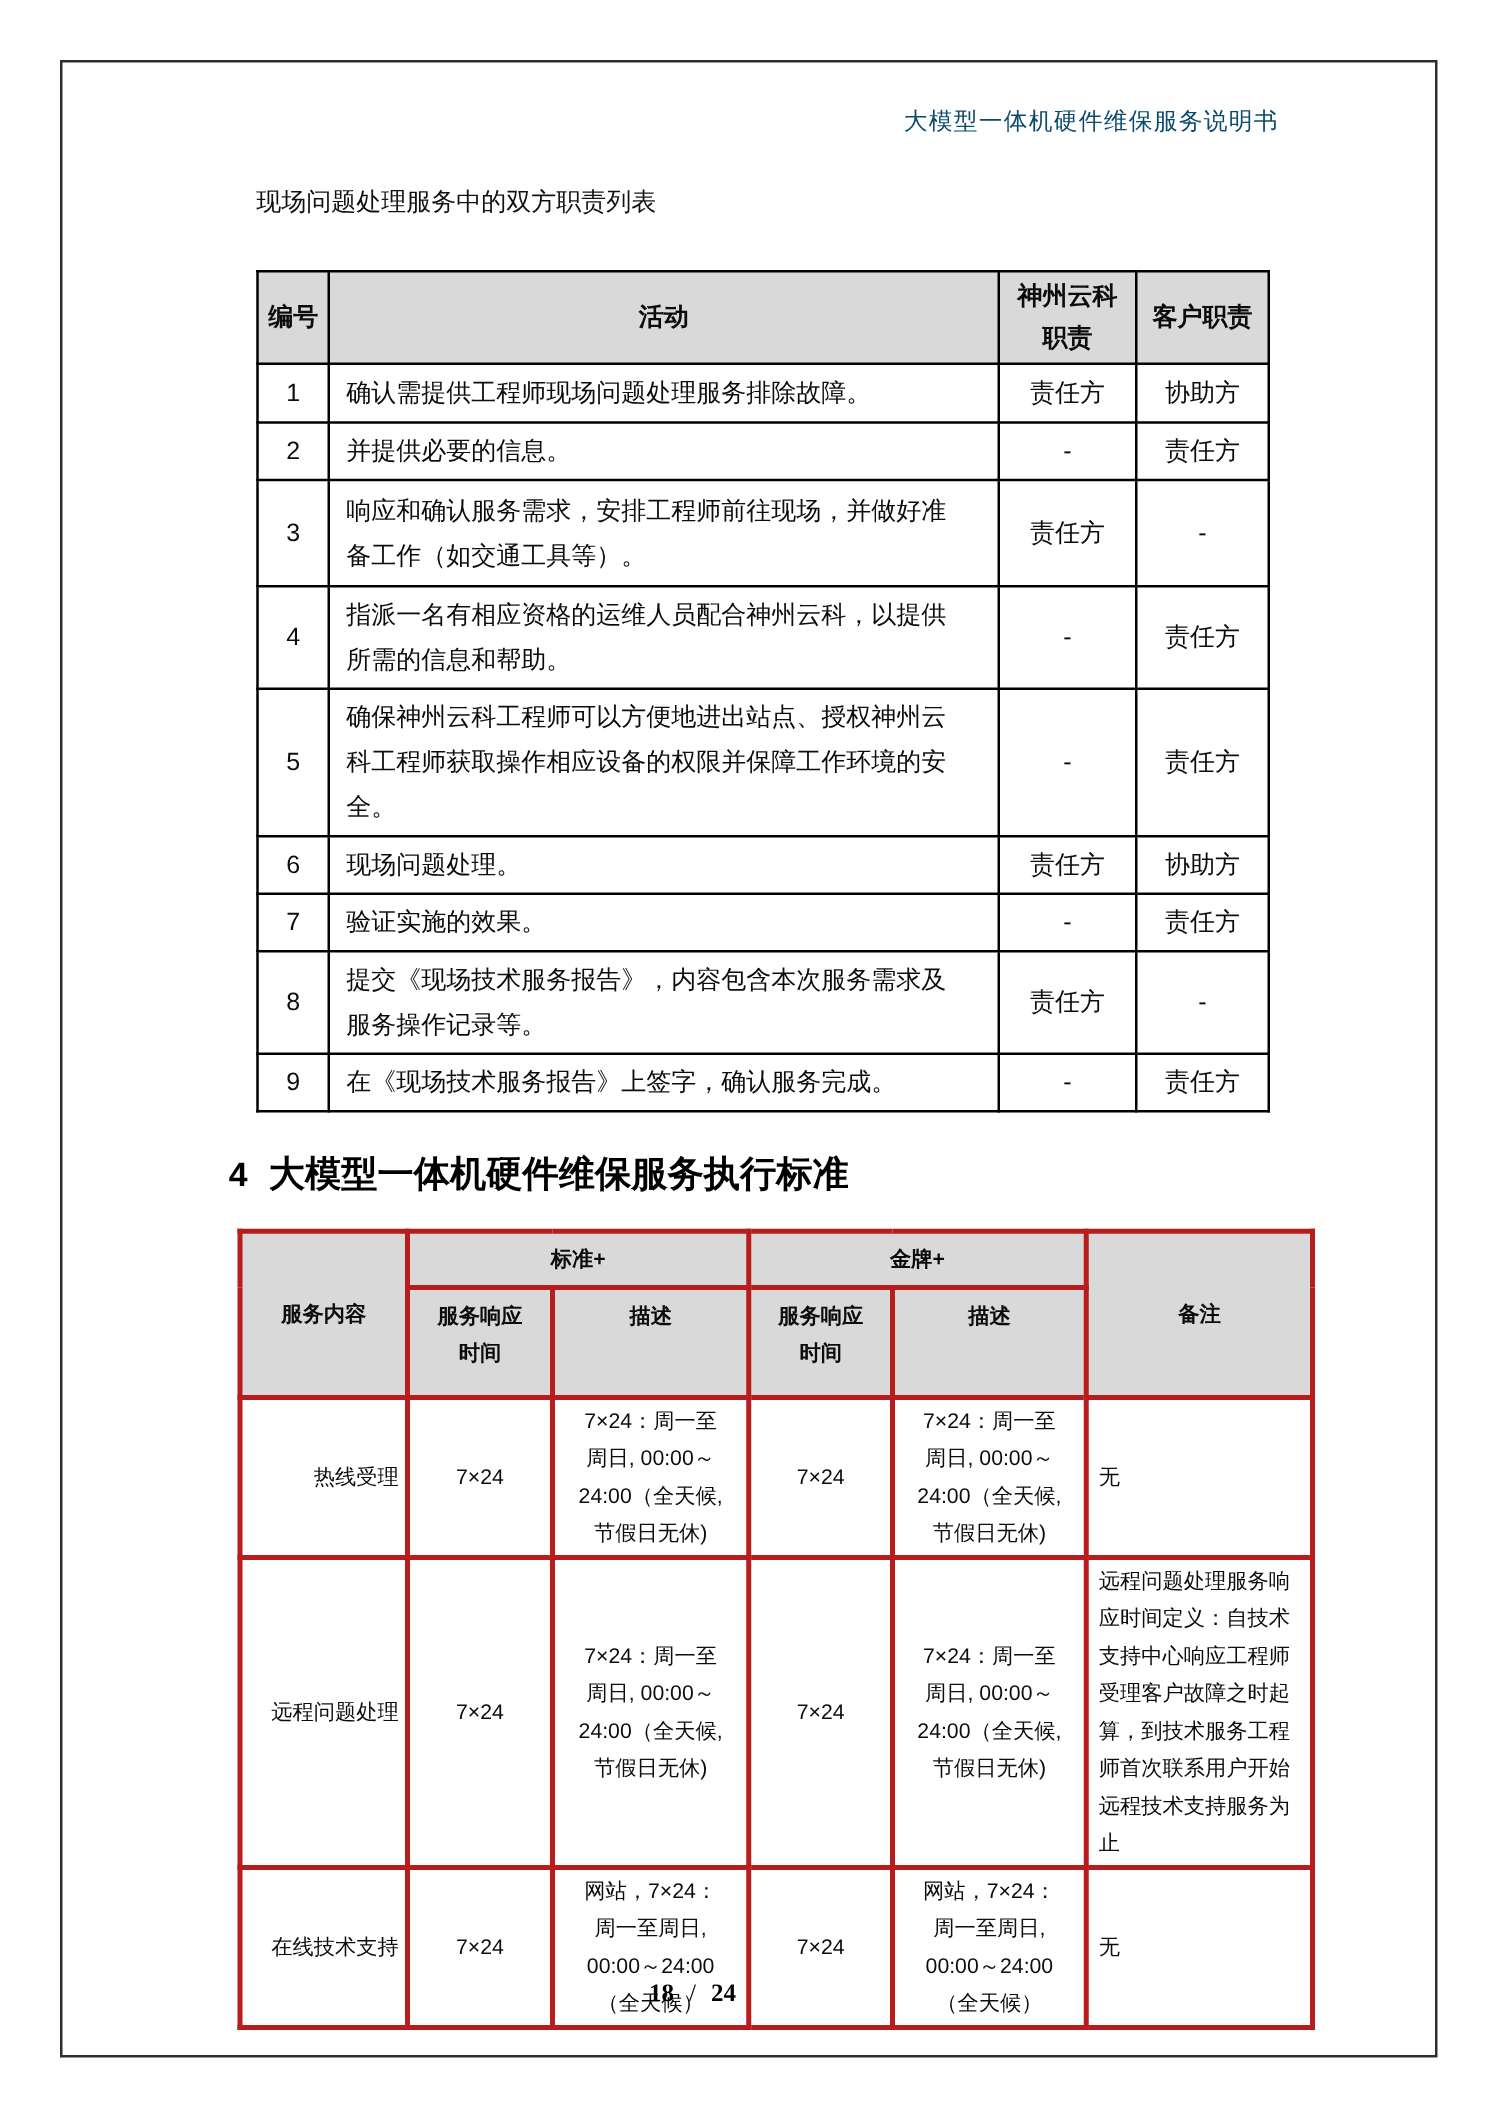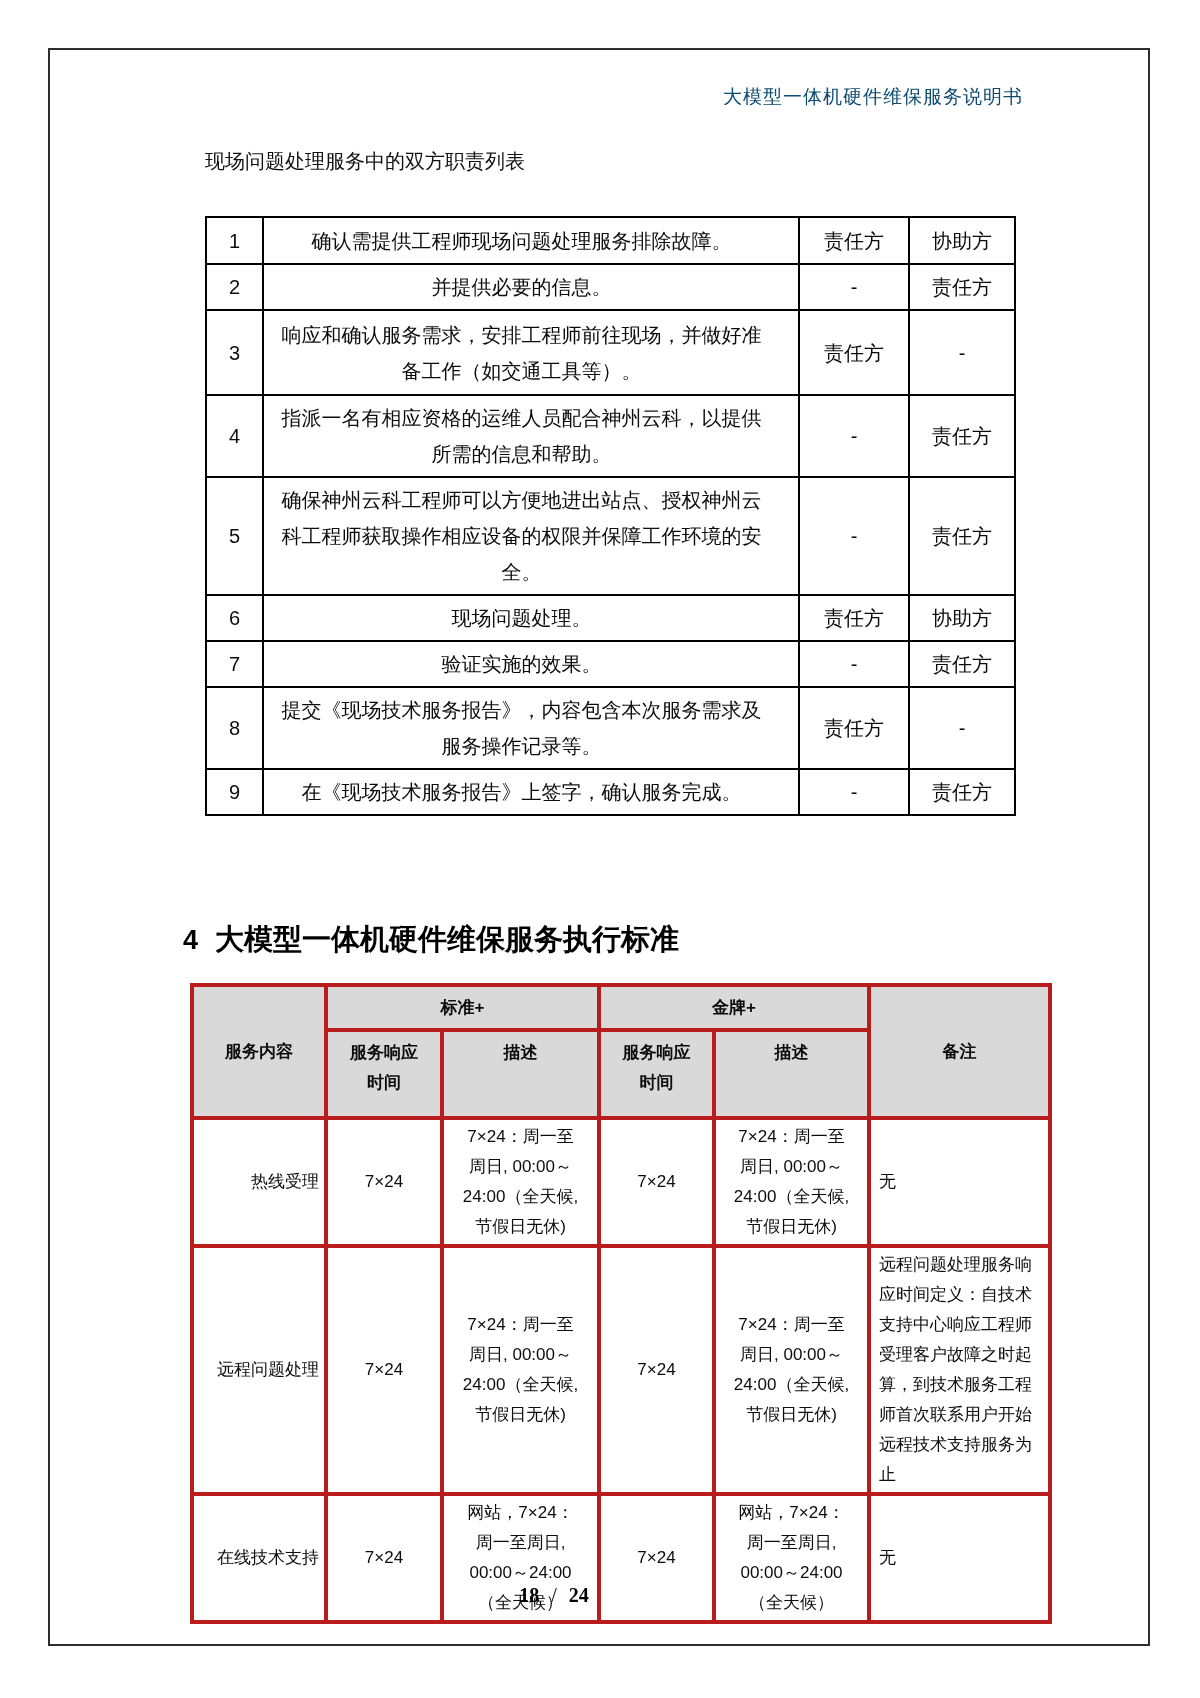--- a/index.html
+++ b/index.html
@@ -28,21 +28,21 @@
     border-collapse:collapse;table-layout:fixed;width:809px;
   }
   .t1 td,.t1 th{
     border:2px solid #000;box-sizing:border-box;
     font-size:20px;font-weight:normal;color:#0c0c0c;
     text-align:center;vertical-align:middle;
     line-height:36px;padding:2px 4px;
   }
   .t1 th{background:#d9d9d9;font-weight:bold;white-space:pre-line;line-height:34px;}
   .t1 td.activity{
-    text-align:center;padding:4px 32px 4px 13px;white-space:pre-line;
+    text-align:left;padding:4px 32px 4px 13px;white-space:pre-line;
   }
   
   .sec4{
     position:absolute;left:183px;top:920px;
     font-size:29px;font-weight:bold;color:#000;
     display:flex;align-items:baseline;
   }
   .sec4 .num{font-size:27px;margin-right:17px;font-weight:bold;}
   
   .t2{
@@ -81,20 +81,27 @@
 <div class="intro">现场问题处理服务中的双方职责列表</div>
 
 <table class="t1">
   <colgroup>
       <col style="width:57px">
       <col style="width:536px">
       <col style="width:110px">
       <col style="width:106px">
     </colgroup>
   <tbody>
+      <tr style="height:67px">
+    <th>编号</th>
+    <th>活动</th>
+    <th>神州云科
+职责</th>
+    <th>客户职责</th>
+  </tr>
   <tr style="height:47px">
     <td>1</td>
     <td class="activity">确认需提供工程师现场问题处理服务排除故障。</td>
     <td>责任方</td>
     <td>协助方</td>
   </tr>
   <tr style="height:45px">
     <td>2</td>
     <td class="activity">并提供必要的信息。</td>
     <td>-</td>

